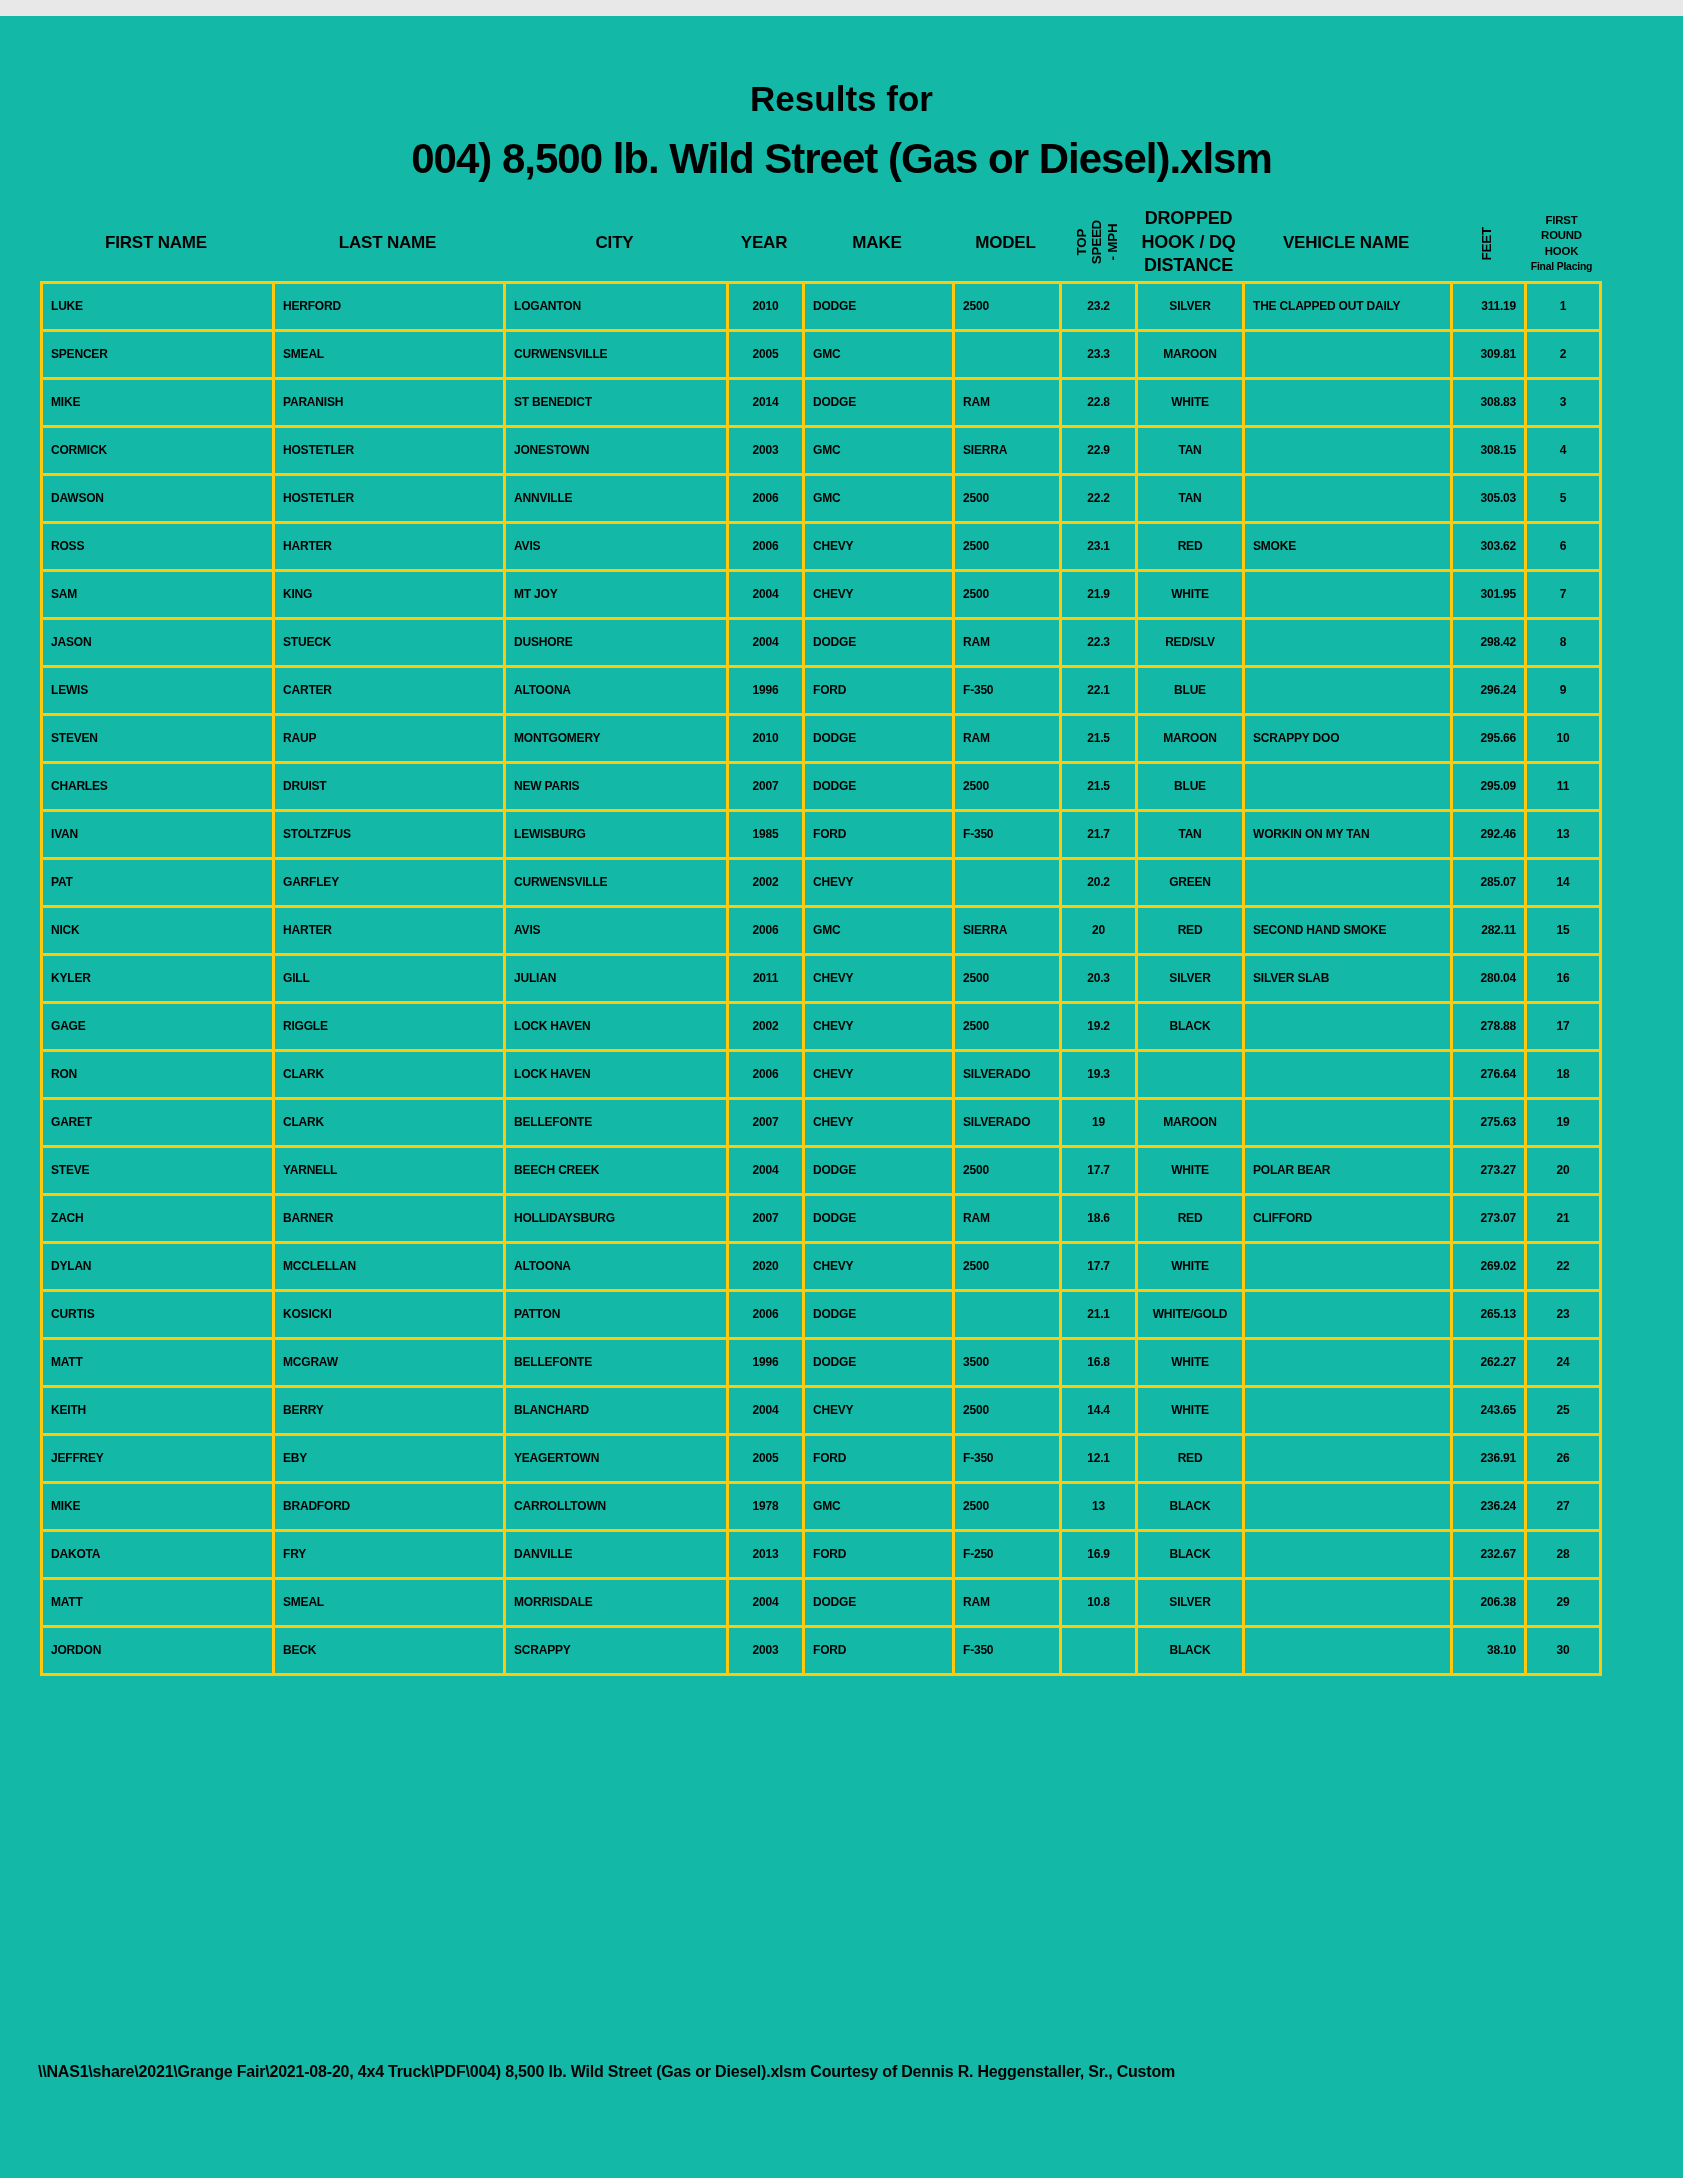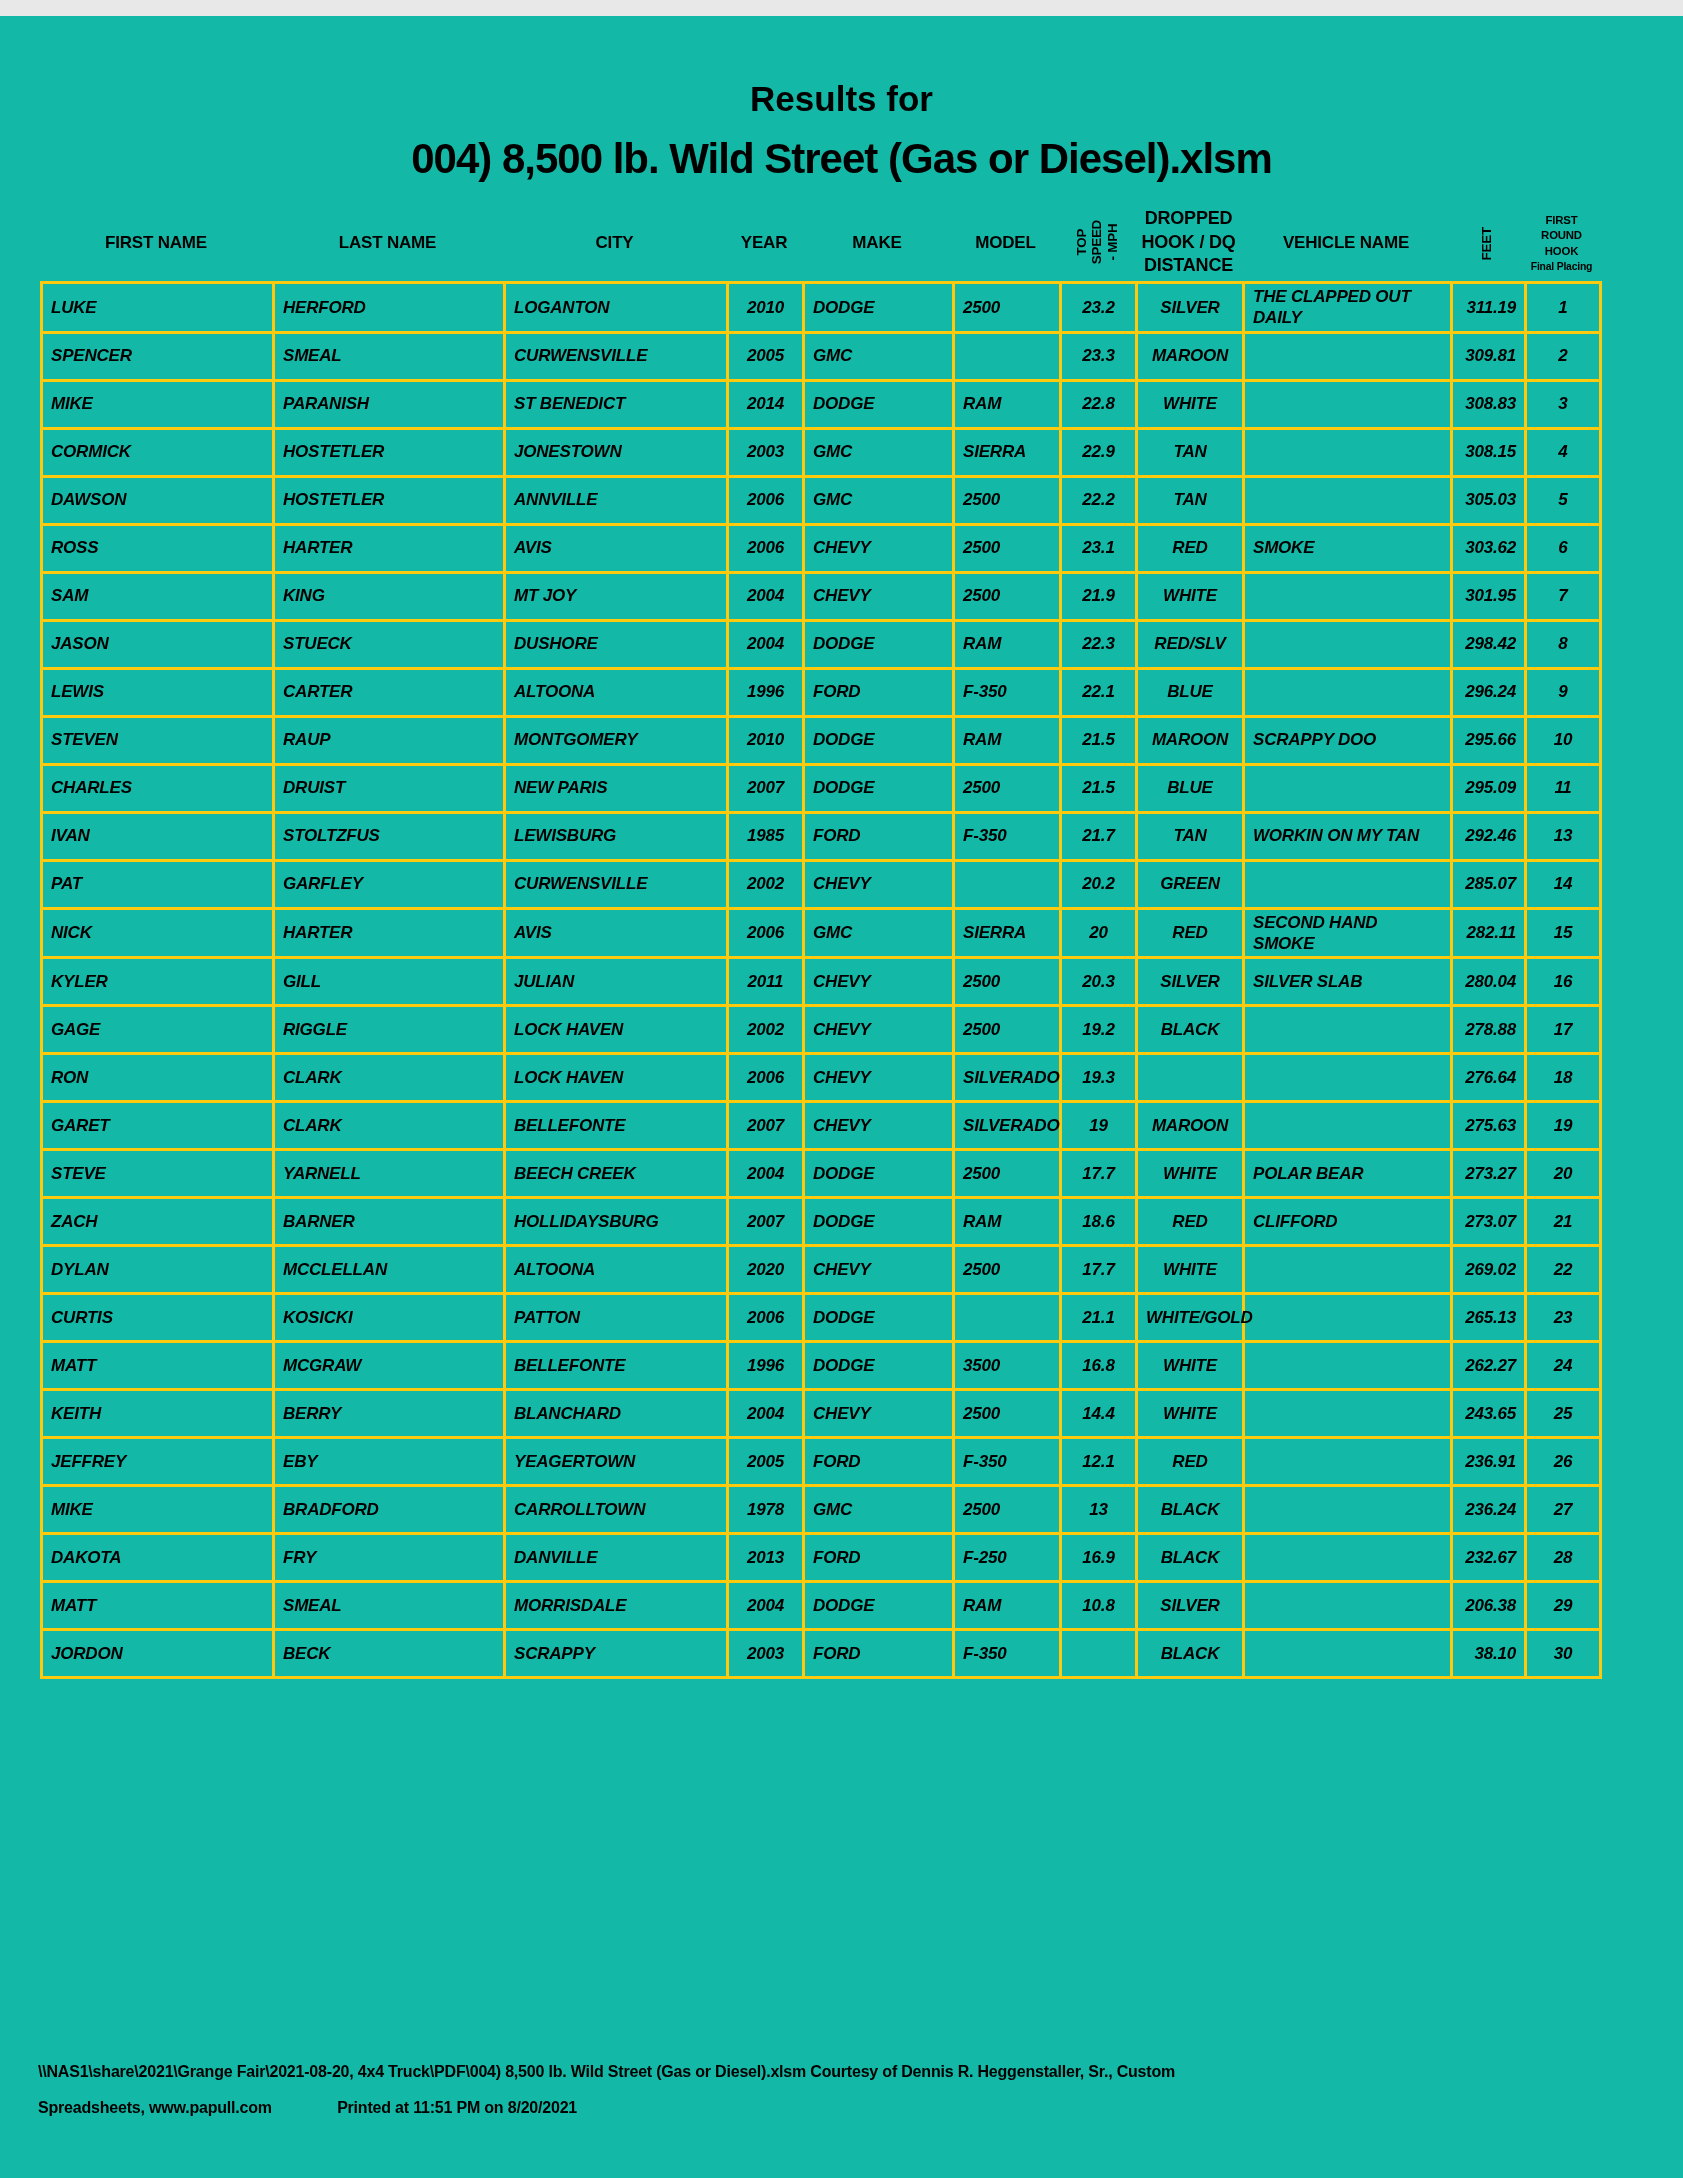--- a/index.html
+++ b/index.html
@@ -21,21 +21,21 @@
     height:77px; align-items:center; font-weight:bold;
   }
   .hcell { text-align:center; font-size:17px; letter-spacing:-0.2px; }
   .hcell.small { font-size:18px; line-height:1.3; white-space:pre-line; }
   .rot { display:inline-block; transform:rotate(-90deg); font-size:13.4px; line-height:1.15; white-space:pre-line; text-align:center; }
   .placing-main { font-size:11.4px; line-height:1.35; white-space:pre-line; }
   .placing-sub { font-size:10.4px; margin-top:2px; }
 
   table.results {
     border-collapse:collapse; table-layout:fixed; width:1559px;
-    font-weight:bold; font-size:17px; letter-spacing:-0.2px;font-style:italic;
+    font-weight:bold; font-size:12px; letter-spacing:-0.2px;
   }
   table.results td {
     border:3px solid #FFC90D; height:41px; padding:2px 8px;
     line-height:1.25; overflow:visible; word-wrap:normal;
   }
   td.al { text-align:left; }
   td.ac { text-align:center; padding-left:2px; padding-right:2px; }
   td.ar { text-align:right; padding-right:10px; }
 
   .footer { position:absolute; left:38px; top:2047px; font-weight:bold; font-size:16px; letter-spacing:-0.2px; }
@@ -468,20 +468,16 @@
             <td class="ar">38.10</td>
             <td class="ac">30</td>
           </tr>
         </tbody>
     </table>
 
   </div>
 
   <div class="footer">
     <div class="footer-line">\\NAS1\share\2021\Grange Fair\2021-08-20, 4x4 Truck\PDF\004) 8,500 lb. Wild Street (Gas or Diesel).xlsm  Courtesy of Dennis R. Heggenstaller, Sr., Custom</div>
-    <div class="footer-line">
-      <span>Spreadsheets, www.papull.com</span>
-      <span class="footer-printed">Printed at 11:51 PM on 8/20/2021</span>
-    </div>
   </div>
 
 </div>
 
 
 </body></html>

